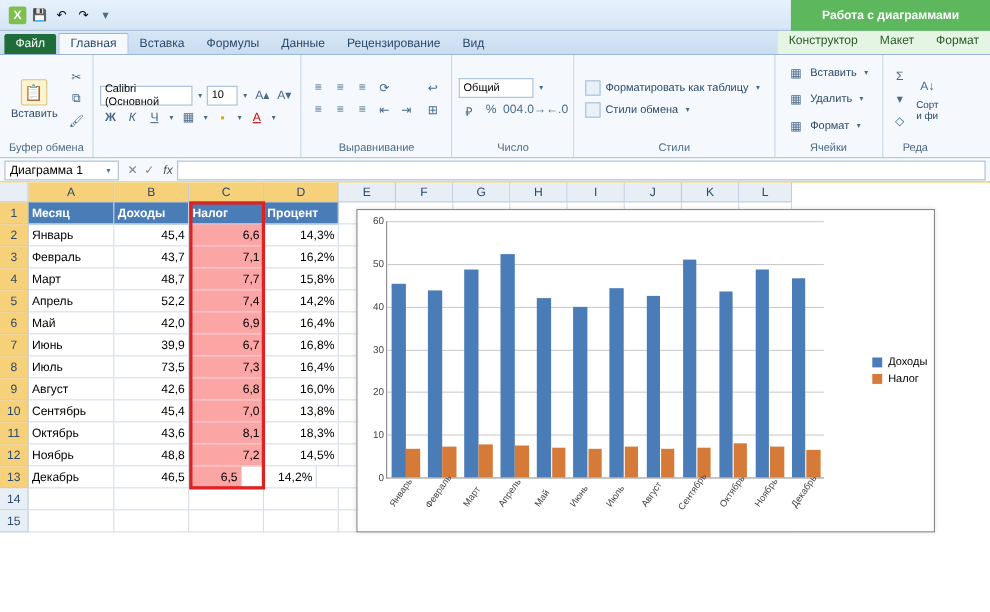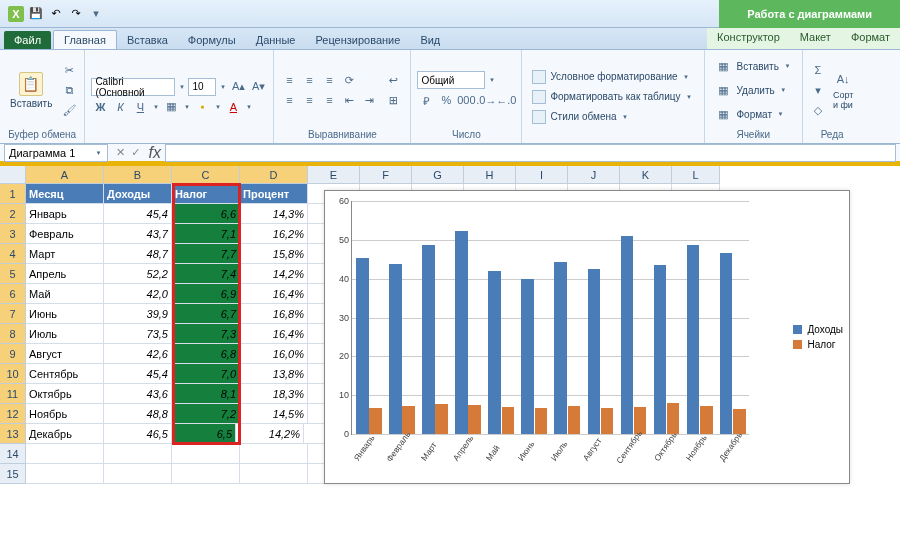--- a/index.html
+++ b/index.html
@@ -35,43 +35,43 @@
   .ricon { width: 18px; height: 18px; display: flex; align-items: center; justify-content: center; font-size: 11px; color: #4a6a8a; cursor: pointer; border: 1px solid transparent; }
   .row { display: flex; gap: 2px; align-items: center; }
   .font-name { width: 84px; height: 18px; border: 1px solid #a6bdd6; font-size: 10px; padding: 0 3px; display: flex; align-items: center; background: #fff; }
   .font-size { width: 28px; height: 18px; border: 1px solid #a6bdd6; font-size: 10px; padding: 0 3px; display: flex; align-items: center; background: #fff; }
   .dd { width: 9px; font-size: 7px; color: #4a6a8a; display: flex; align-items: center; justify-content: center; }
 
   .styles-btn { display: flex; align-items: center; gap: 4px; font-size: 10px; color: #2b4a6a; padding: 2px 4px; cursor: pointer; }
   .styles-btn .sicon { width: 14px; height: 14px; background: #e8f0f8; border: 1px solid #a6bdd6; }
 
   
-  .fbar { height: 22px; border-bottom: 5px solid #eab308; display: flex; align-items: center; background: #f5f8fc; }
+  .fbar { height: 22px; border-bottom: 1px solid #eab308; display: flex; align-items: center; background: #f5f8fc; }
   .name-box { width: 104px; height: 18px; border: 1px solid #a6bdd6; background: #fff; margin-left: 4px; padding: 0 4px; display: flex; align-items: center; font-size: 11px; }
   .name-box .dd { margin-left: auto; }
   .fx-btns { display: flex; gap: 6px; padding: 0 8px; color: #888; font-size: 11px; }
-  .fx-label { font-style: italic; font-size: 16px; color: #555; }
+  .fx-label { font-style: italic; font-size: 11px; color: #555; }
   .formula-input { flex: 1; height: 18px; border: 1px solid #a6bdd6; background: #fff; margin: 0 4px; }
 
   
   .grid-area { position: relative; height: 388px; overflow: hidden; background: #fff; }
   .corner { position: absolute; left: 0; top: 0; width: 26px; height: 18px; background: #e8eef6; border-right: 1px solid #c0cddb; border-bottom: 1px solid #c0cddb; }
   .col-headers { position: absolute; left: 26px; top: 0; height: 18px; display: flex; }
   .ch { background: #e8eef6; border-right: 1px solid #c0cddb; border-bottom: 1px solid #c0cddb; text-align: center; font-size: 11px; color: #2b4a6a; line-height: 18px; }
   .ch.sel { background: #f7d07a; }
   .row-headers { position: absolute; left: 0; top: 18px; width: 26px; }
   .rh { height: 20px; background: #e8eef6; border-right: 1px solid #c0cddb; border-bottom: 1px solid #c0cddb; text-align: center; font-size: 11px; color: #2b4a6a; line-height: 20px; }
   .rh.sel { background: #f7d07a; }
 
   .cells { position: absolute; left: 26px; top: 18px; }
   .crow { display: flex; height: 20px; }
   .cell { border-right: 1px solid #d4dde8; border-bottom: 1px solid #d4dde8; padding: 0 3px; font-size: 11px; display: flex; align-items: center; overflow: hidden; }
   .cell.header { background: #4a7db8; color: #fff; font-weight: bold; }
-  .cell.colC { background: #15803d; }
-  .cell.r { justify-content: flex-end; font-style: italic; }
+  .cell.colC { background: #fca5a5; }
+  .cell.r { justify-content: flex-end; }
 
   .red-box { position: absolute; border: 3px solid #d22; pointer-events: none; }
 
   
   .chart { position: absolute; background: #fff; border: 1px solid #888; box-shadow: 0 0 4px rgba(0,0,0,0.15); }
   .chart-inner { position: relative; width: 100%; height: 100%; }
   .plot { position: absolute; left: 26px; top: 10px; right: 100px; bottom: 48px; border-left: 1px solid #888; border-bottom: 1px solid #888; }
   .gridline { position: absolute; left: 0; right: 0; border-top: 1px solid #ccc; }
   .ytick { position: absolute; right: 100%; font-size: 9px; color: #444; transform: translateY(-50%); padding-right: 3px; }
   .bars { position: absolute; left: 0; right: 0; bottom: 0; top: 0; display: flex; }
@@ -197,49 +197,45 @@
   <div class="group">
     <div class="group-body">
       <div class="col">
         <div class="row">
             <div class="font-name" style="width:68px">Общий</div>
             <div class="dd">▾</div>
           </div>
         <div class="row">
           <div class="ricon">₽</div>
           <div class="ricon">%</div>
-          <div class="ricon">000</div>
+          <div class="ricon">004</div>
           <div class="ricon">.0→</div>
           <div class="ricon">←.0</div>
         </div>
       </div>
     </div>
     <div class="group-label">Число</div>
   </div>
 
   <div class="group">
     <div class="group-body">
       <div class="col">
-        <div class="styles-btn">
-            <div class="sicon"></div>
-            <span>Условное форматирование</span>
-            <span class="dd">▾</span>
-          </div>
         <div class="styles-btn">
             <div class="sicon"></div>
             <span>Форматировать как таблицу</span>
             <span class="dd">▾</span>
           </div>
         <div class="styles-btn">
             <div class="sicon"></div>
             <span>Стили обмена</span>
             <span class="dd">▾</span>
           </div>
       </div>
     </div>
+    <div class="group-label">Стили</div>
   </div>
 
   <div class="group">
     <div class="group-body">
       <div class="col">
         <div class="styles-btn">
             <div class="ricon">▦</div>
             <span>Вставить</span>
             <span class="dd">▾</span>
           </div>
@@ -486,21 +482,21 @@
         <div class="cell" style="width: 52px;"></div>
         <div class="cell" style="width: 52px;"></div>
         <div class="cell" style="width: 52px;"></div>
         <div class="cell" style="width: 52px;"></div>
         <div class="cell" style="width: 52px;"></div>
         <div class="cell" style="width: 48px;"></div>
       </div>
       <div class="crow">
         <div class="cell" style="width: 78px;">Декабрь</div>
         <div class="cell r" style="width: 68px;">46,5</div>
-        <div class="cell r colC" style="width: 64px; text-align: center;">6,5</div>
+        <div class="cell r colC" style="width: 48px; text-align: center;">6,5</div>
         <div class="cell r" style="width: 68px;">14,2%</div>
         <div class="cell" style="width: 52px;"></div>
         <div class="cell" style="width: 52px;"></div>
         <div class="cell" style="width: 52px;"></div>
         <div class="cell" style="width: 52px;"></div>
         <div class="cell" style="width: 52px;"></div>
         <div class="cell" style="width: 52px;"></div>
         <div class="cell" style="width: 52px;"></div>
         <div class="cell" style="width: 48px;"></div>
       </div>

